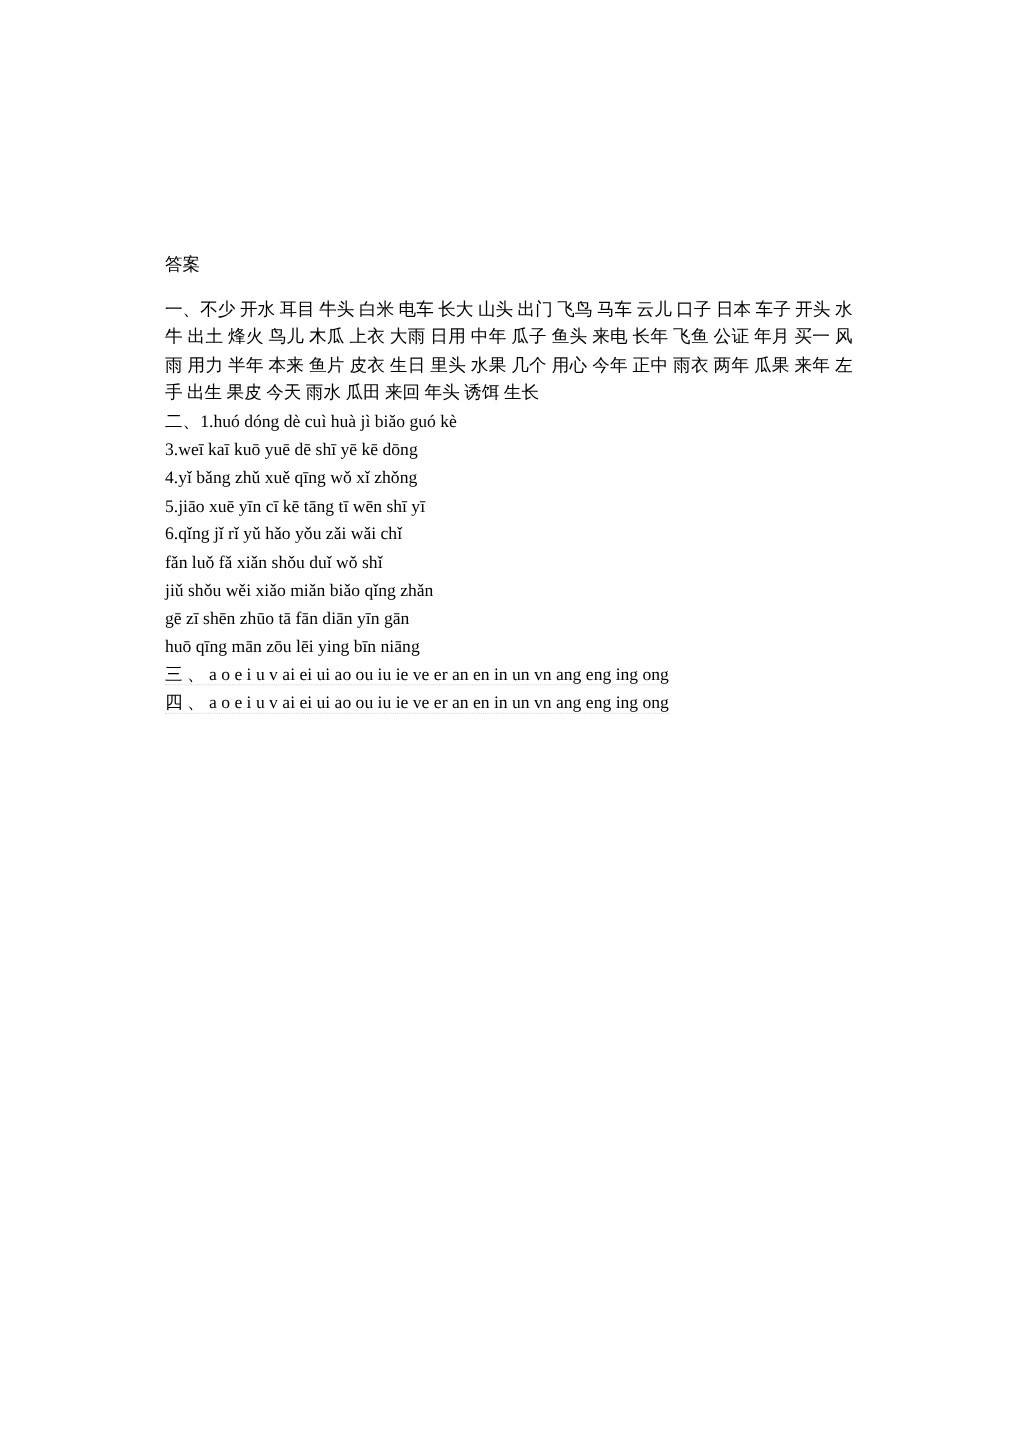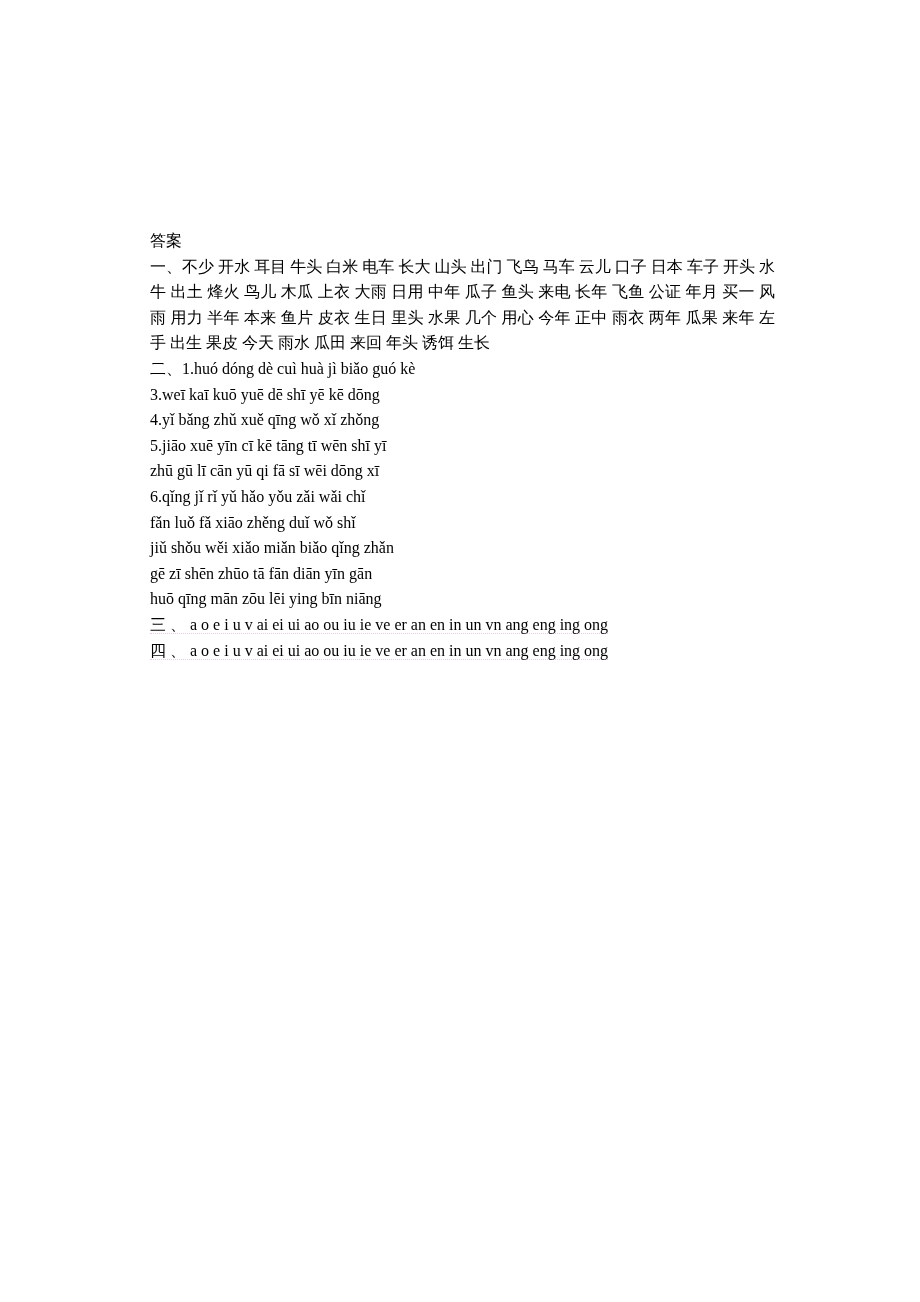--- a/index.html
+++ b/index.html
@@ -15,21 +15,21 @@
   .page {
     padding: 228px 145px 0 150px;
     box-sizing: border-box;
   }
   .line {
     white-space: normal;
     text-align: justify;
     text-align-last: left;
   }
   .title {
-    margin-bottom: 0;
+    margin-bottom: 15px;
   }
   
   .pinyin {
     font-family: "SimSun", "宋体", serif;
   }
   
   
   .dotunder {
     border-bottom: 1px dotted rgba(128,0,128,0.2);
     display: inline;
@@ -53,27 +53,24 @@
     <div class="line pinyin">
       <span>3.</span><span>weī kaī kuō yuē dē shī yē kē dōng</span>
     </div>
     <div class="line pinyin">
       <span>4.</span><span>yǐ bǎng zhǔ xuě qīng   wǒ xǐ zhǒng</span>
     </div>
     <div class="line pinyin">
       <span>5.</span><span>jiāo xuē   yīn cī   kē tāng tī wēn shī yī</span>
     </div>
     <div class="line pinyin">
-      <span></span><span>zhū   gū lī cān yū   qi fā sī wēi dōng xī</span>
-    </div>
-    <div class="line pinyin">
       <span>6.</span><span>qǐng jǐ rǐ   yǔ hǎo yǒu zǎi wǎi chǐ</span>
     </div>
     <div class="line pinyin">
-      <span></span><span>fǎn luǒ fǎ xiāo zhěng duǐ wǒ shǐ</span>
+      <span></span><span>fǎn luǒ fǎ xiǎn shǒu duǐ wǒ shǐ</span>
     </div>
     <div class="line pinyin">
       <span></span><span>jiǔ shǒu wěi xiǎo miǎn biǎo qǐng zhǎn</span>
     </div>
     <div class="line pinyin">
       <span></span><span>gē zī shēn zhūo   tā fān diān yīn gān</span>
     </div>
     <div class="line pinyin">
       <span></span><span>huō   qīng mān zōu   lēi ying bīn niāng</span>
     </div>

